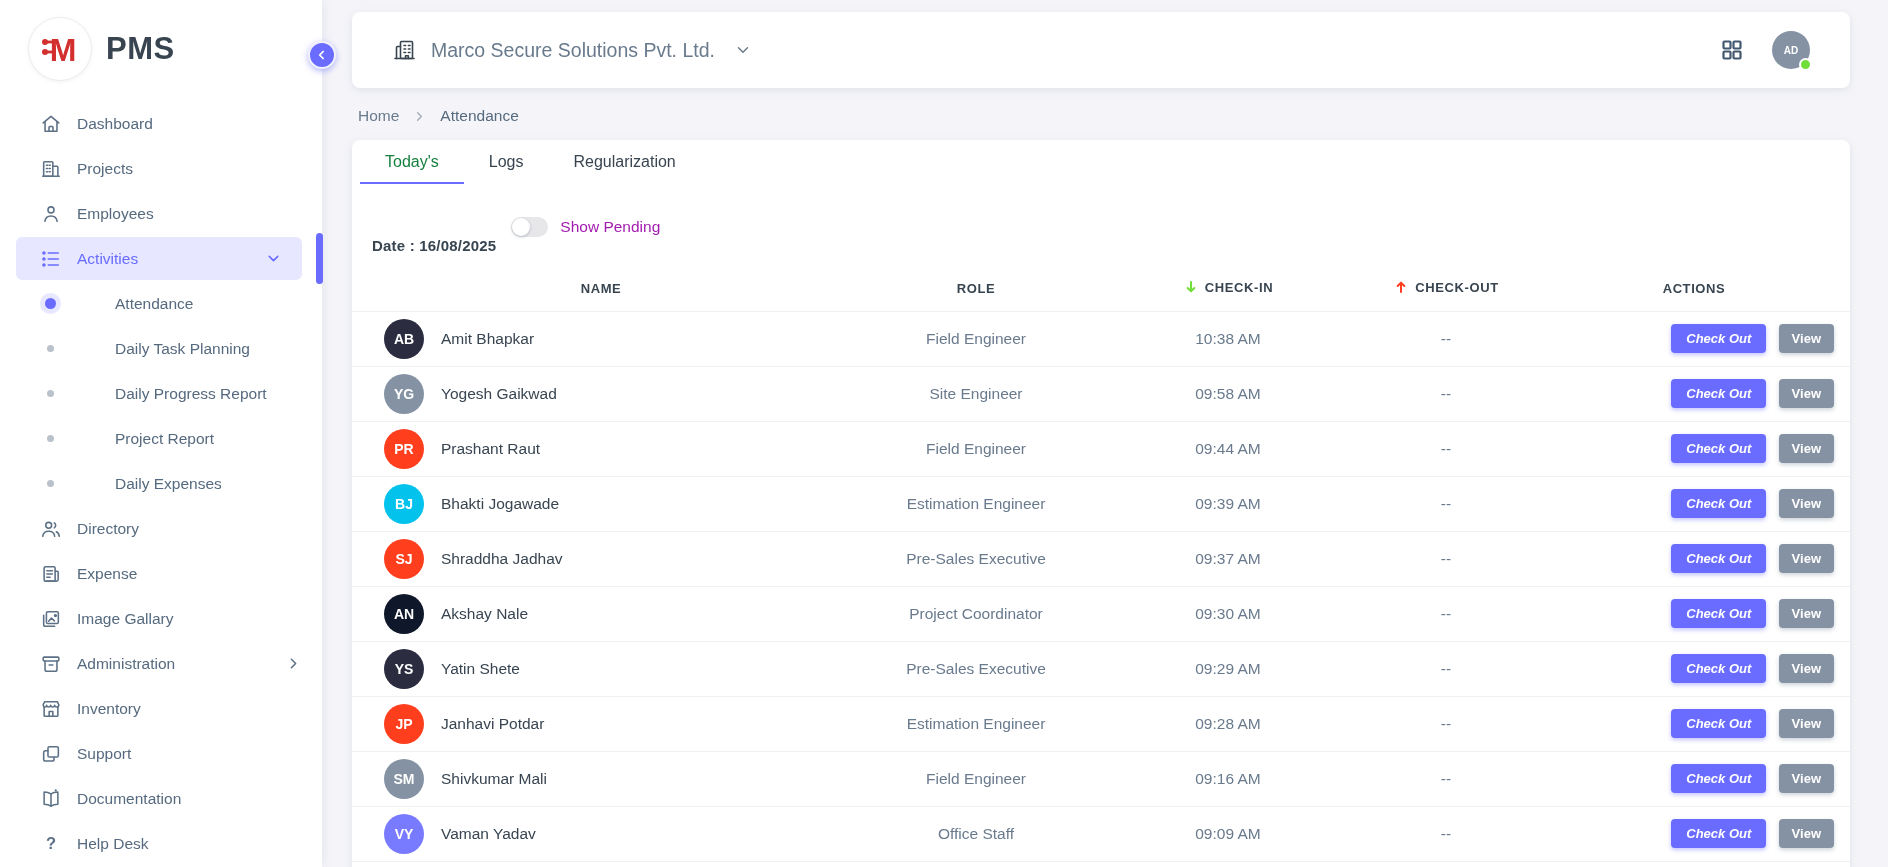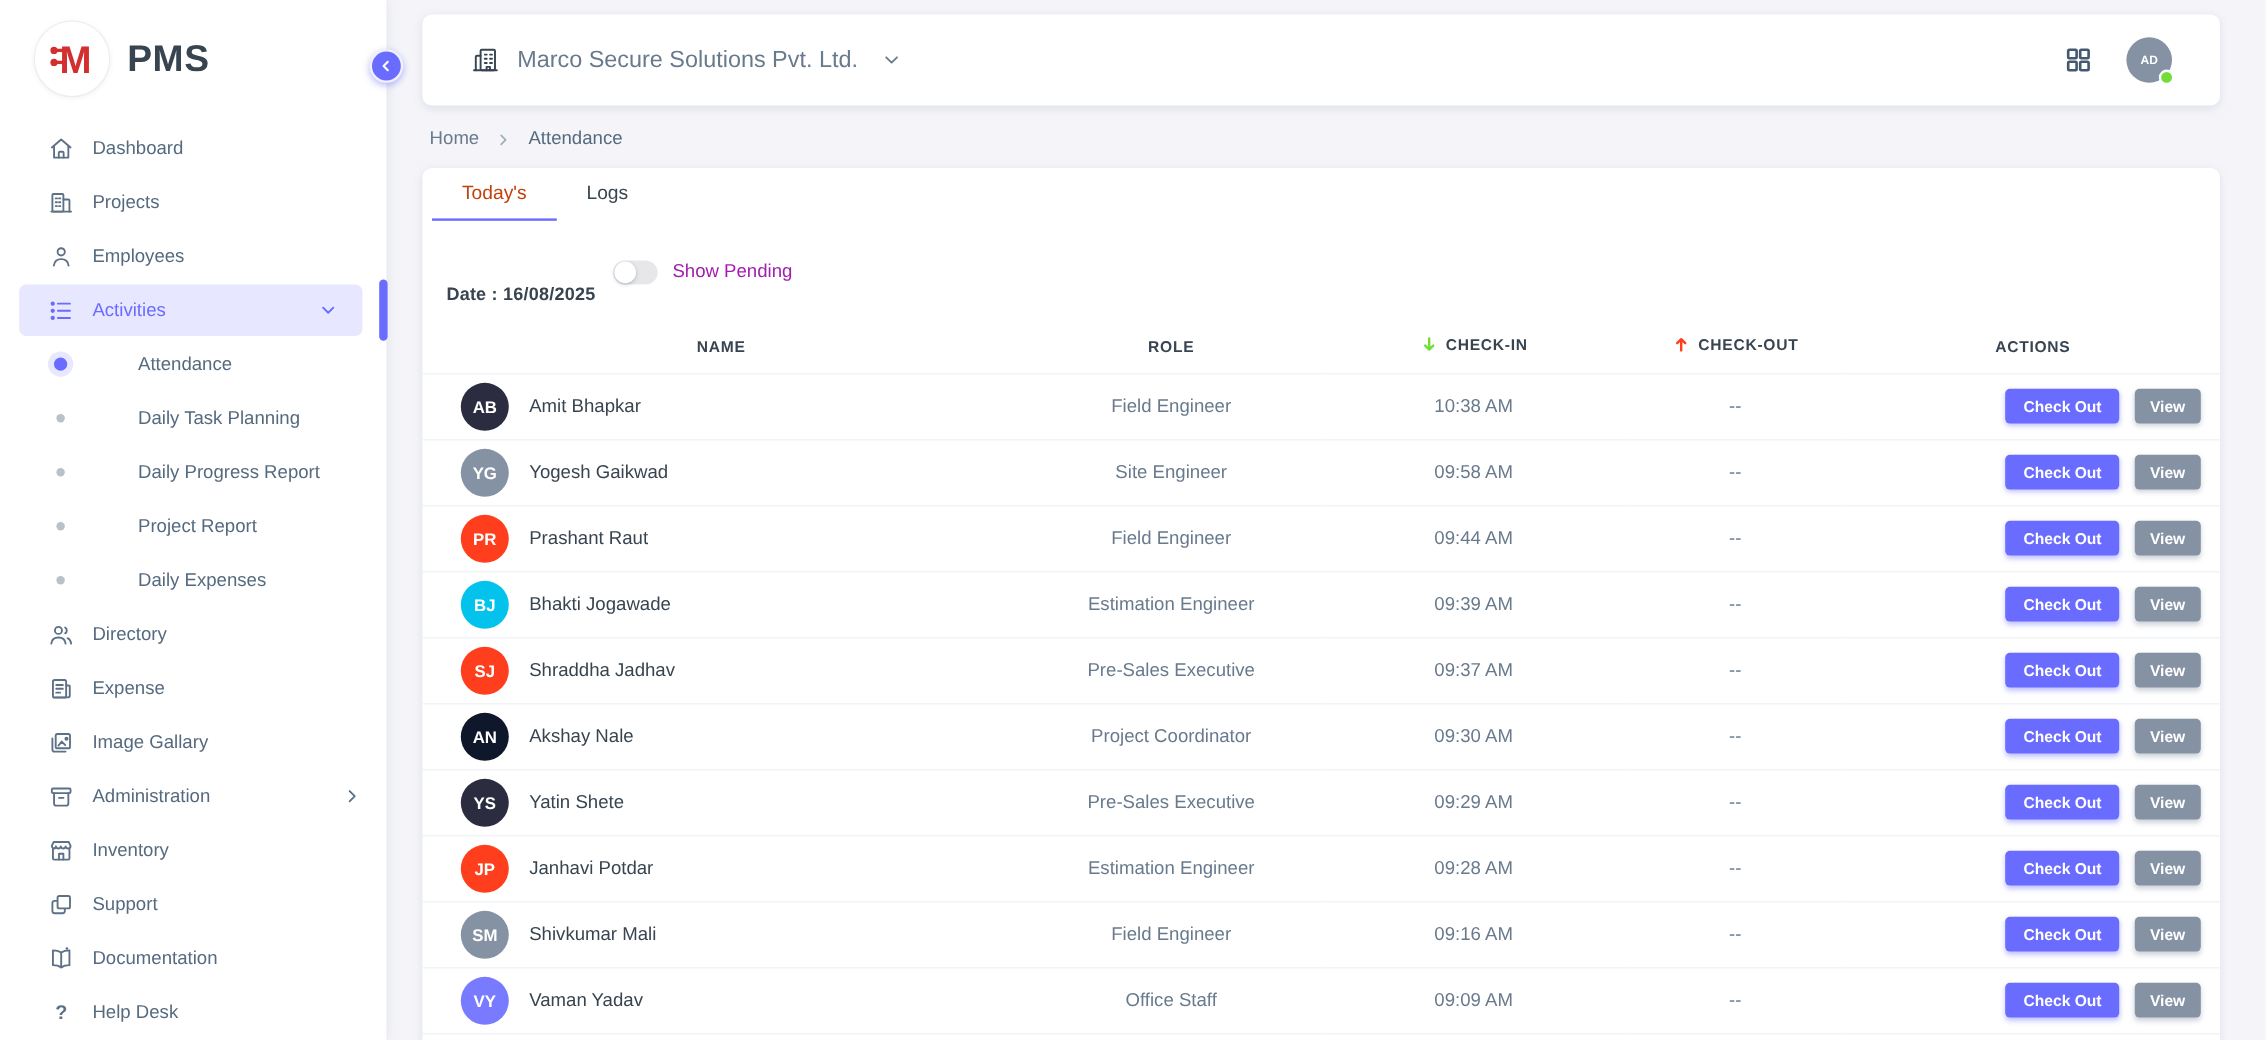--- a/index.html
+++ b/index.html
@@ -72,21 +72,21 @@
   .breadcrumb { display:flex; align-items:center; gap:13px; padding:19px 6px 15px; font-size:15.5px; }
   .crumb-home { color:#697a8d; cursor:pointer; }
   .crumb-sep { display:flex; color:#a1acb8; }
   .crumb-current { color:#566a7f; }
   .content-card {
     background:#fff; border-radius:8px; box-shadow:0 2px 8px rgba(67,89,113,.12);
     height:740px; overflow:hidden;
   }
   .tabs { display:flex; padding-left:8px; }
   .tab { padding:13px 25px 11px; font-size:16px; color:#384551; cursor:pointer; border-bottom:2px solid transparent; }
-  .tab.active { color:#c2410c; border-bottom-color:#696cff; }
+  .tab.active { color:#15803d; border-bottom-color:#696cff; }
   .controls { display:flex; align-items:center; padding:15px 0 13px 20px; }
   .date-label { font-size:15px; font-weight:700; color:#384551; letter-spacing:.2px;margin-top:38px; }
   .toggle { width:37px; height:20px; border-radius:10px; background:#e7e7ea; margin-left:15px; position:relative; cursor:pointer; flex:none; }
   .toggle-knob {
     position:absolute; left:1px; top:1px; width:18px; height:18px; border-radius:50%;
     background:#fff; box-shadow:0 1px 3px rgba(67,89,113,.35);
   }
   .toggle-label { font-size:15.5px; color:#a21caf; margin-left:12px; }
   
   table.att { width:100%; border-collapse:collapse; table-layout:fixed; }
@@ -102,21 +102,21 @@
   .avatar-sm {
     width:40px; height:40px; border-radius:50%; flex:none;
     display:flex; align-items:center; justify-content:center;
     color:#fff; font-size:14px; font-weight:700;
   }
   .name-text { color:#384551; }
   td.c-center { text-align:center; color:#697a8d; }
   td.cell-actions { text-align:right; padding-right:16px; white-space:nowrap; }
   .btn { display:inline-block; border:none; border-radius:4px; color:#fff; font-family:inherit;
          font-size:13px; font-weight:700; cursor:pointer; line-height:1; }
-  .btn-checkout { background:#696cff; padding:8px 15px; box-shadow:0 2px 4px rgba(105,108,255,.4); }
+  .btn-checkout { background:#696cff; padding:8px 15px; box-shadow:0 2px 4px rgba(105,108,255,.4);font-style:italic; }
   .btn-view { background:#8592a3; padding:8px 13px; margin-left:8px; box-shadow:0 2px 4px rgba(133,146,163,.4); }
 </style>
 </head>
 <body>
 
 <aside class="sidebar">
   <div class="logo-row">
     <div class="logo-circle">
       <svg width="44" height="44" viewBox="0 0 44 44">
         <circle cx="7" cy="15" r="3" fill="#d32f2f"></circle>
@@ -343,20 +343,21 @@
           <path d="m9 6 6 6-6 6"></path>
         </svg>
     </span>
     <span class="crumb-current">Attendance</span>
   </div>
 
   <div class="content-card">
     <div class="tabs">
       <div class="tab active">Today's</div>
       <div class="tab">Logs</div>
+      <div class="tab">Regularization</div>
     </div>
 
     <div class="controls">
       <span class="date-label">Date : 16/08/2025</span>
       <span class="toggle">
           <span class="toggle-knob"></span>
         </span>
       <span class="toggle-label">Show Pending</span>
     </div>
 

